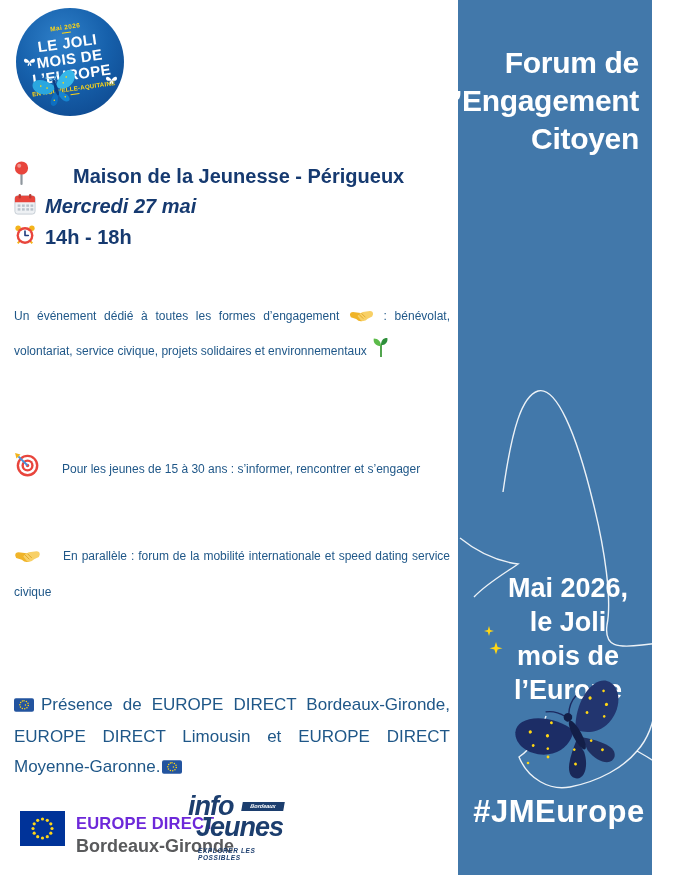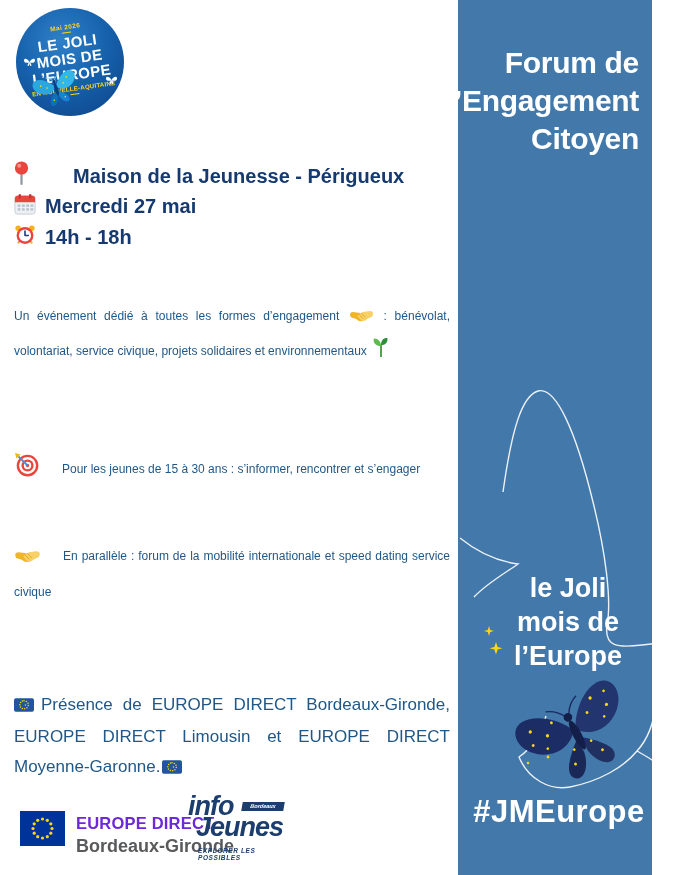--- a/index.html
+++ b/index.html
@@ -28,21 +28,21 @@
   .badge-t{font-weight:900;font-size:15px;line-height:16px;letter-spacing:0.4px;}
   .badge-region{margin-top:2px;font-size:6.2px;font-weight:bold;color:#ffd614;letter-spacing:0.2px;}
   .badge-bfly{position:absolute;left:13px;top:57px;}
   .mini-bfly-l{position:absolute;left:7px;top:45px;}
   .mini-bfly-r{position:absolute;left:89px;top:63px;}
 
   
   .detail-row{position:absolute;left:14px;display:flex;align-items:center;gap:9px;
               color:#163a70;font-weight:bold;font-size:20px;}
   .row-location{top:161px;gap:44px;}
-  .row-date{top:193px;}
+  .row-date{top:193px;font-style:italic;}
   .row-time{top:224px;}
 
   .para{position:absolute;left:14px;width:436px;color:#1f5788;font-size:12px;line-height:30.5px;
         text-align:justify;}
   .p1{top:289px;}
   .p2{top:440px;line-height:31px;}
   .p3{top:529px;line-height:31px;}
   .p4{top:673px;font-size:17px;line-height:30px;}
   .lead-icon{display:inline-block;vertical-align:-5px;margin-right:22px;}
   .inline-icon{display:inline-block;vertical-align:-4px;margin:0 2px;}
@@ -276,20 +276,21 @@
     <h1 class="band-title">Forum de l’Engagement Citoyen</h1>
 
     <span class="sparkles">
       <svg width="24" height="34" viewBox="0 0 24 34">
         <path d="M7,0 L8.2,4 L12,5 L8.2,6 L7,10 L5.8,6 L2,5 L5.8,4 Z" fill="#ffd614"></path>
         <path d="M14,16 L15.6,21 L20.5,22.3 L15.6,23.6 L14,28.6 L12.4,23.6 L7.5,22.3 L12.4,21 Z" fill="#ffd614"></path>
       </svg>
     </span>
 
     <div class="campaign">
+      <div>Mai 2026,</div>
       <div>le Joli</div>
       <div>mois de</div>
       <div>l’Europe</div>
     </div>
 
     <span class="band-butterfly">
       <svg width="140" height="105" viewBox="0 0 140 110">
         <g transform="rotate(-28 70 55)">
           <path d="M68,35 C64,28 58,23 52,21" stroke="#1c2a60" stroke-width="1.4" fill="none"></path>
           <path d="M72,35 C76,28 82,23 88,21" stroke="#1c2a60" stroke-width="1.4" fill="none"></path>

